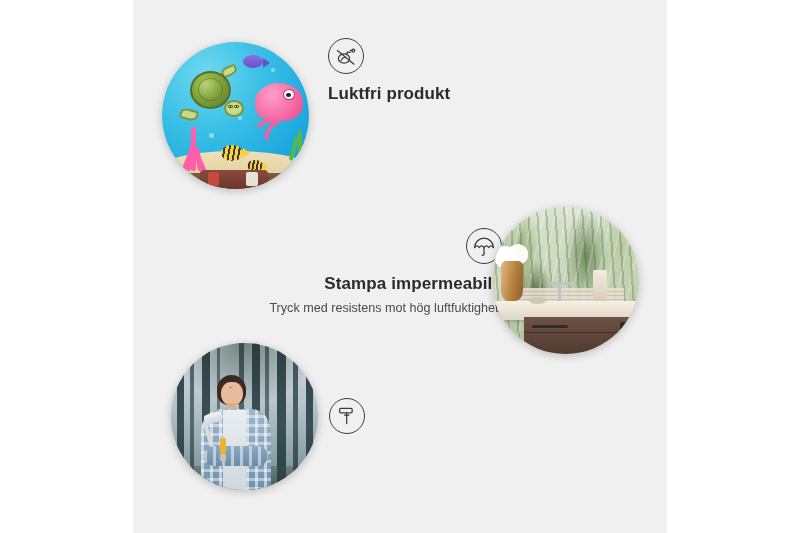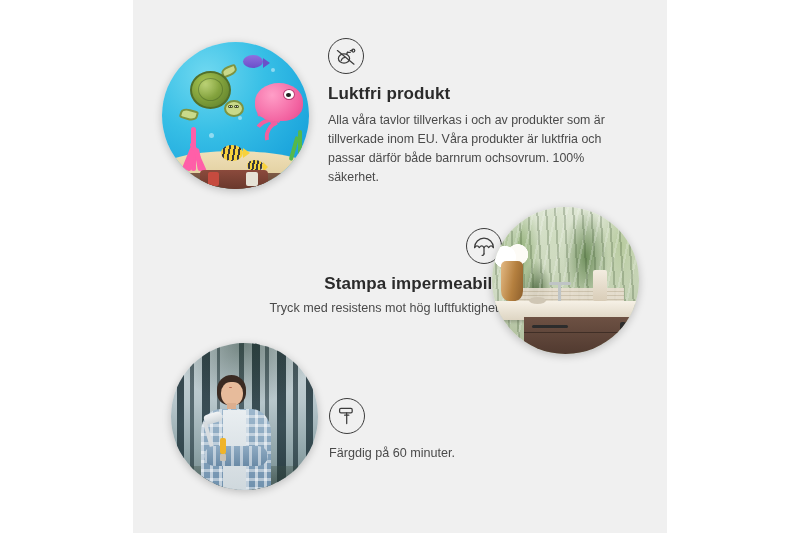--- a/index.html
+++ b/index.html
@@ -347,21 +347,21 @@
   }
   .feat-body {
     font-size: 12.4px;
     line-height: 1.52;
     color: #4a4a4a;
   }
 
   
   #feature-odourless { left: 195px; top: 38px; width: 300px; text-align: left; }
   #feature-odourless .icon-circle { margin: 0 0 10px 0; }
-  #feature-odourless .feat-title { margin-bottom: 7px; }
+  #feature-odourless .feat-title { }
 
   
   #feature-waterproof { left: 92px; top: 228px; width: 277px; text-align: right; }
   #feature-waterproof .icon-wrap { display: flex; justify-content: flex-end; }
   #feature-waterproof .icon-circle { margin: 0 0 10px 0; }
   #feature-waterproof .feat-title { margin-bottom: 5px; }
   #feature-waterproof .feat-body { font-size: 12.6px; }
 
   
   #feature-easy-mount { left: 196px; top: 398px; width: 280px; text-align: left; }
@@ -441,21 +441,20 @@
             <path d="M7.2 16.6c.4-1.7 1.9-2.9 3.6-3.1"></path>
             <path d="M12.6 10.2l1.1-2.1"></path>
             <path d="M13.2 8.3h3.1"></path>
             <path d="M16.3 6.6h2.2"></path>
             <circle cx="19.3" cy="6.6" r="1.5"></circle>
             <path d="M3.4 6.6L20 20.2"></path>
           </svg>
         </div>
       </div>
       <div class="feat-title">Luktfri produkt</div>
-      <div class="feat-body">Alla våra tavlor tillverkas i och av produkter som är tillverkade inom EU. Våra produkter är luktfria och passar därför både barnrum ochsovrum. 100% säkerhet.</div>
     </div>
 
     <div class="feature" id="feature-waterproof">
       <div class="icon-wrap">
         <div class="icon-circle">
           <svg width="24" height="24" viewBox="0 0 24 24" fill="none" stroke="#3c3c3c" stroke-width="1.25" stroke-linecap="round" stroke-linejoin="round">
             <path d="M2.6 13.6a9.4 9.4 0 0 1 18.8 0"></path>
             <path d="M2.6 13.6c1.6-2.3 3.2-2.3 4.7 0 1.6-2.3 3.2-2.3 4.7 0 1.6-2.3 3.2-2.3 4.7 0 1.6-2.3 3.2-2.3 4.7 0"></path>
             <path d="M12 13.6v6.2"></path>
             <path d="M12 19.8a1.7 1.7 0 0 1-1.9 1.5"></path>
@@ -518,17 +517,16 @@
       <div class="icon-wrap">
         <div class="icon-circle">
           <svg width="24" height="24" viewBox="0 0 24 24" fill="none" stroke="#3c3c3c" stroke-width="1.25" stroke-linecap="round" stroke-linejoin="round">
             <rect x="4.6" y="4.4" width="12.6" height="4.4" rx="1.3"></rect>
             <path d="M11.6 8.8v2.4"></path>
             <path d="M9.6 11.2h4.2"></path>
             <path d="M11.7 11.2v8.4"></path>
           </svg>
         </div>
       </div>
-      <div class="feat-body">Färgdig på 60 minuter.</div>
     </div>
 
   </div>
 </div>
 
 </body></html>

